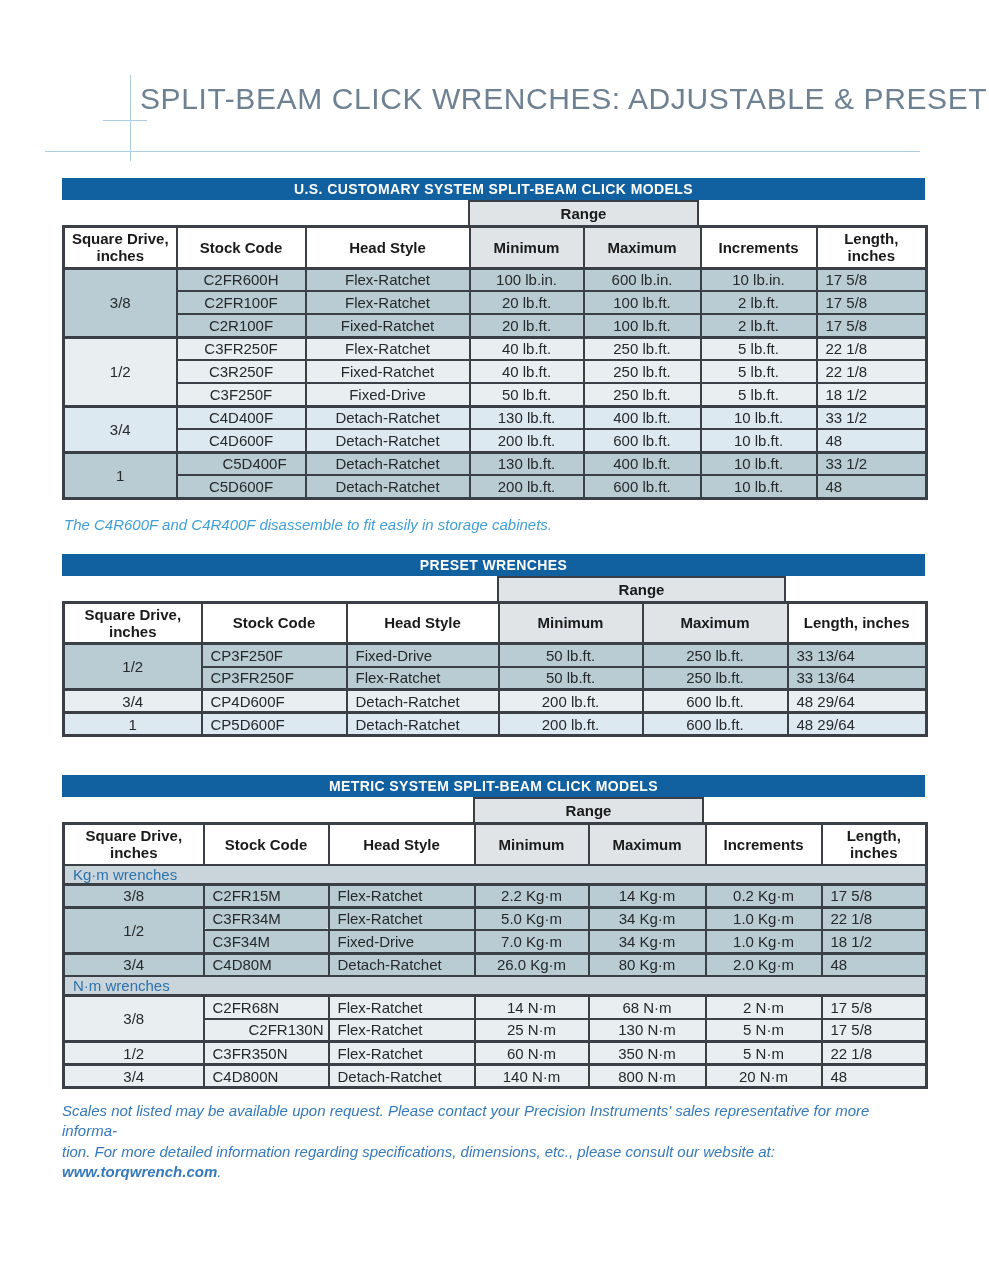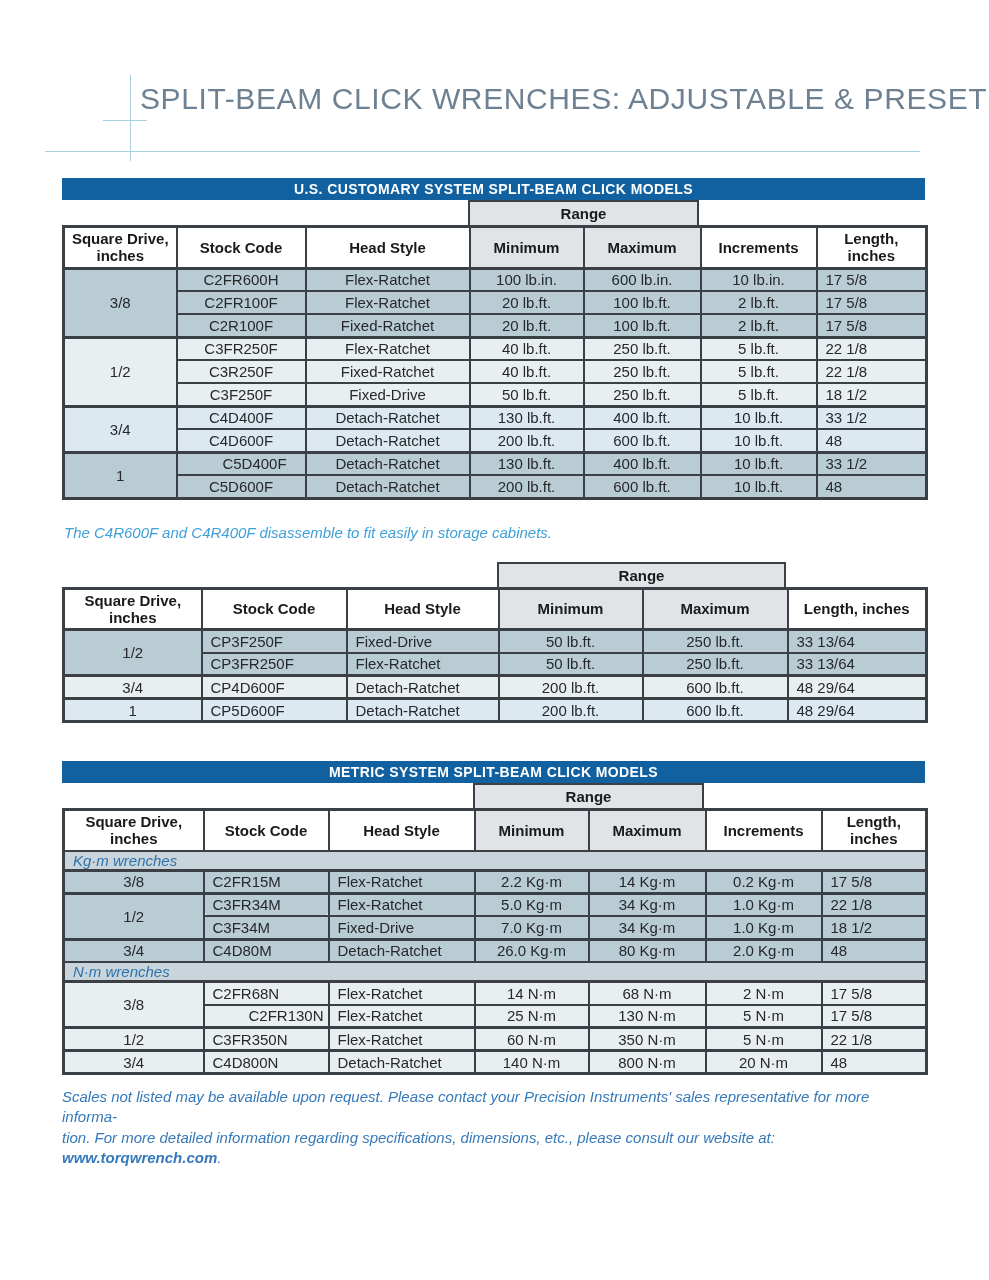--- a/index.html
+++ b/index.html
@@ -55,26 +55,26 @@
   }
   th.gray{background:var(--gray-cell);}
   td{height:23px;padding:0 4px;color:#26292c;vertical-align:middle;}
   td.left-pad{padding-left:8px;}
   tr.dark td{background:var(--row-dark);}
   tr.light td{background:var(--row-light);}
   tr.lightblue td{background:var(--row-lightblue);}
   tr.group-start td{border-top:3px solid var(--border);}
   tr.section td{
     background:var(--section-bg);color:var(--section-text);
-    text-align:left;padding-left:8px;height:16px;font-size:15px;font-style:italic;
+    text-align:left;padding-left:8px;height:16px;font-size:15px;
   }
   td.drive{text-align:center;font-size:15px;}
 
   .note{
-    margin:24px 0 0 2px;font-size:15px;font-style:italic;color:var(--note-blue);
+    margin:16px 0 0 2px;font-size:15px;font-style:italic;color:var(--note-blue);
   }
   .host-2{margin-top:21px;}
   .host-3{margin-top:38px;}
   .footer-note{
     margin-top:12px;width:863px;font-size:15px;font-style:italic;
     color:var(--footer-blue);line-height:1.35;white-space:pre-line;
   }
   .footer-note b{font-weight:700;}
 </style>
 </head>
@@ -200,20 +200,21 @@
             <td style="text-align: center;">600 lb.ft.</td>
             <td style="text-align: center;">10 lb.ft.</td>
             <td class="left-pad" style="text-align: left;">48</td>
           </tr>
         </tbody>
       </table>
     <p class="note">The C4R600F and C4R400F disassemble to fit easily in storage cabinets.</p>
   </div>
 
   <div class="table-host host-2">
+    <div class="banner">PRESET WRENCHES</div>
     <div class="range-row">
       <div class="range-cell" style="margin-left: 435px; width: 289px;">Range</div>
     </div>
     <table>
         <colgroup>
           <col style="width: 138px;">
           <col style="width: 145px;">
           <col style="width: 152px;">
           <col style="width: 144px;">
           <col style="width: 145px;">

